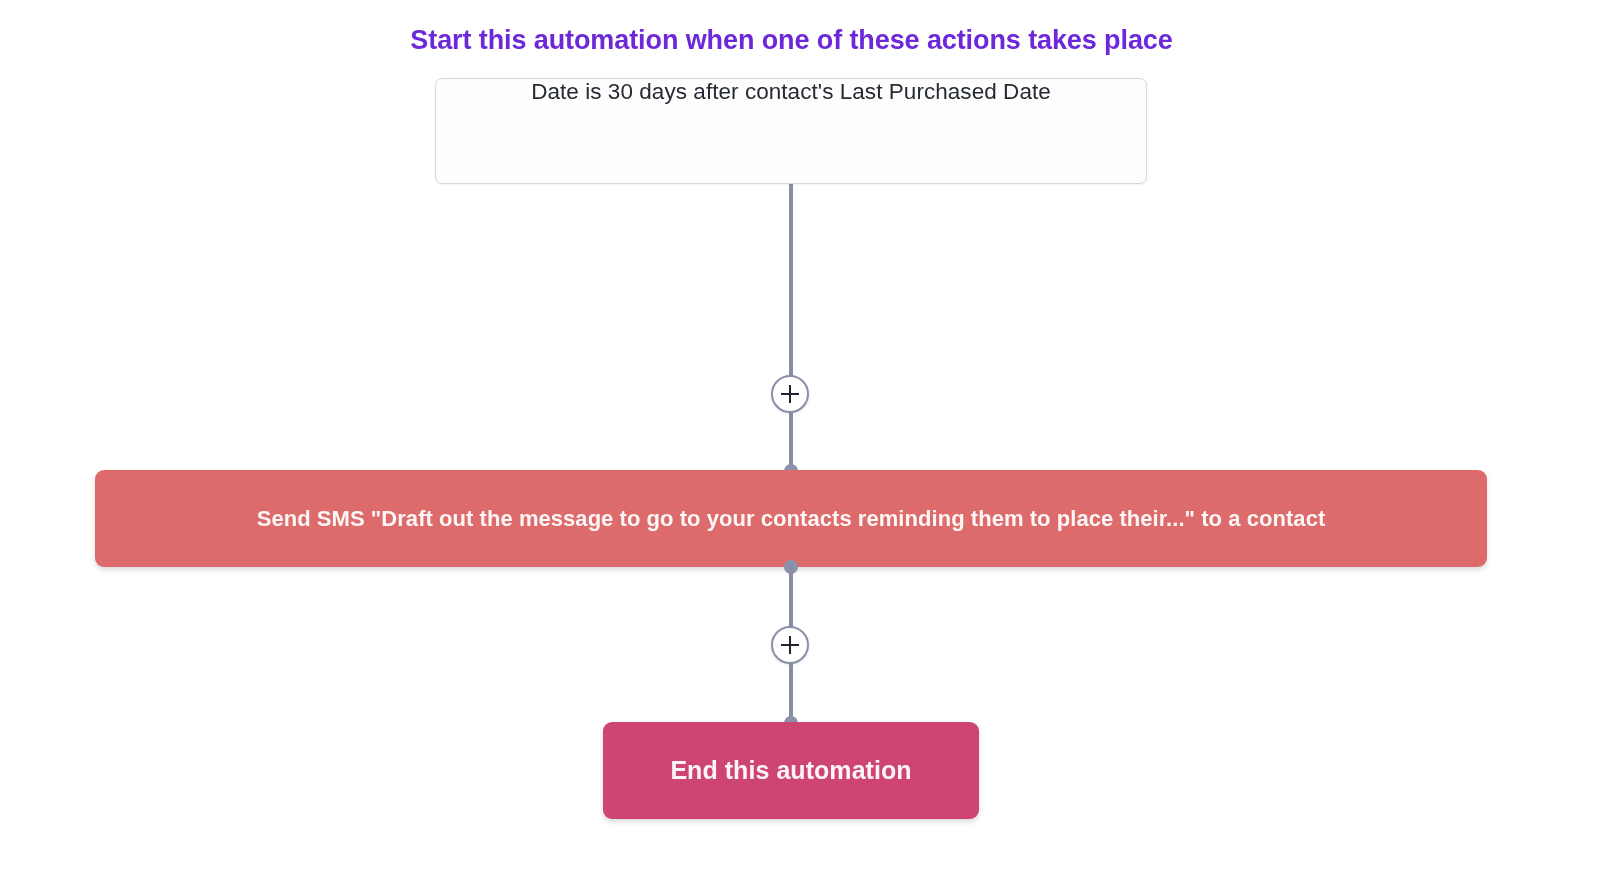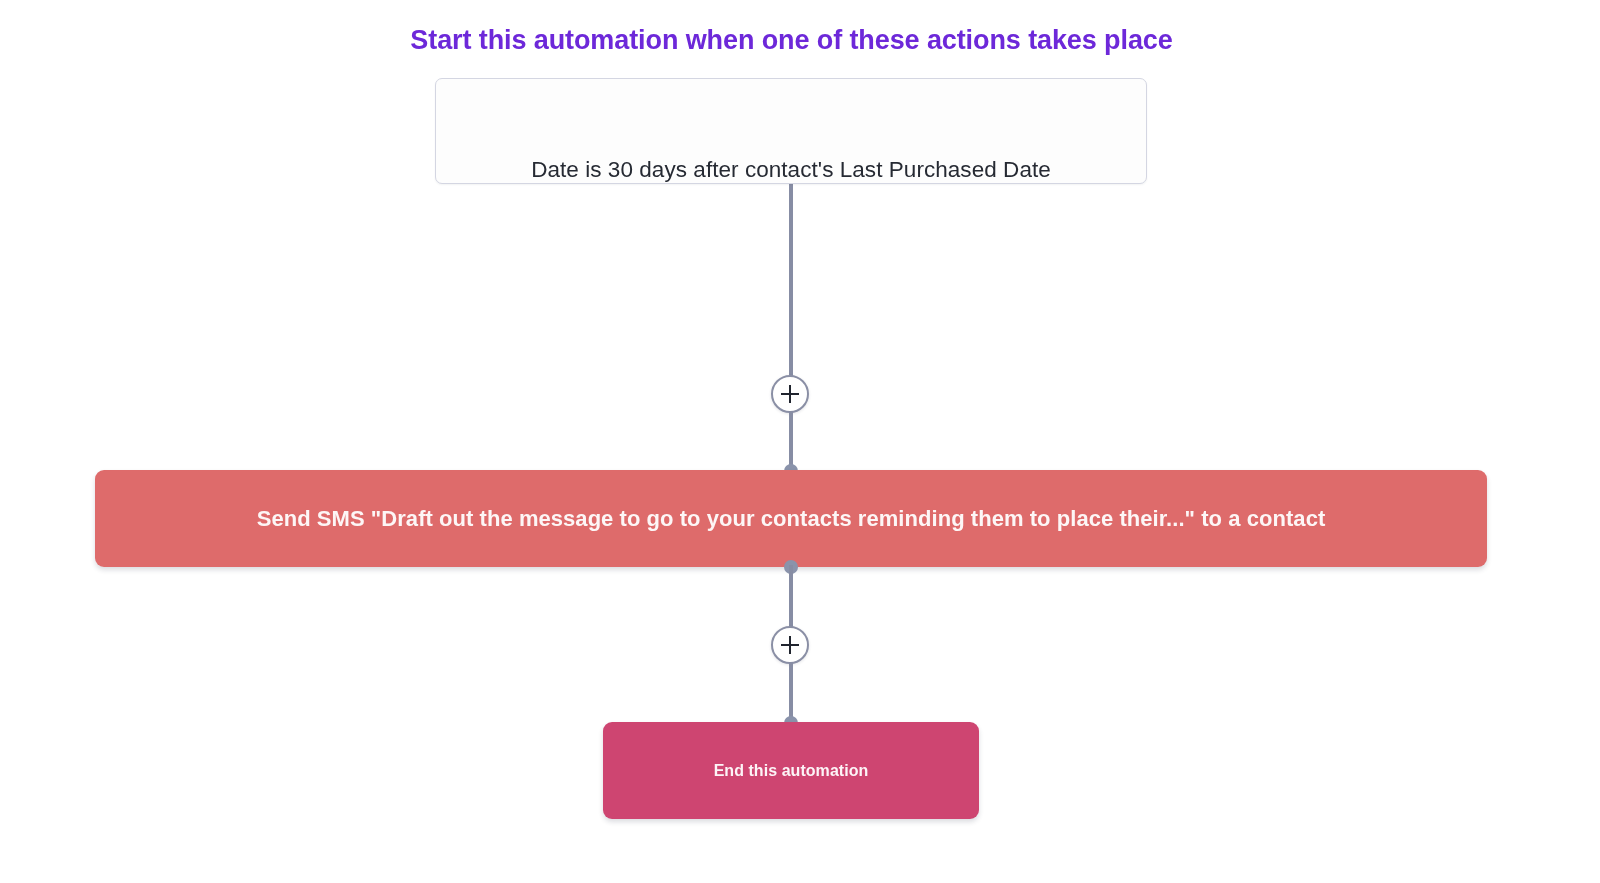--- a/index.html
+++ b/index.html
@@ -98,21 +98,21 @@
     left: 435px;
     top: 78px;
     width: 712px;
     height: 106px;
     box-sizing: border-box;
     background: #fdfdfd;
     border: 1px solid #d4d6e2;
     border-radius: 7px;
     box-shadow: 0 1px 2px rgba(40,45,70,0.06);
     display: flex;
-    align-items: flex-end;
+    align-items: flex-start;
     justify-content: center;
     cursor: pointer;
   }
   .trigger-label {
     font-size: 22.5px;
     font-weight: normal;
     color: #262a33;
     letter-spacing: 0.05px;
     white-space: nowrap;
   }
@@ -149,21 +149,21 @@
     height: 97px;
     background: #ce4571;
     border-radius: 9px;
     box-shadow: 0 3px 5px rgba(40,45,70,0.16);
     display: flex;
     align-items: center;
     justify-content: center;
     cursor: pointer;
   }
   .end-label {
-    font-size: 16px;
+    font-size: 25px;
     font-weight: bold;
     color: #fdf4f7;
     letter-spacing: 0.05px;
     white-space: nowrap;
   }
 </style>
 </head>
 <body>
 
 <div id="canvas">

